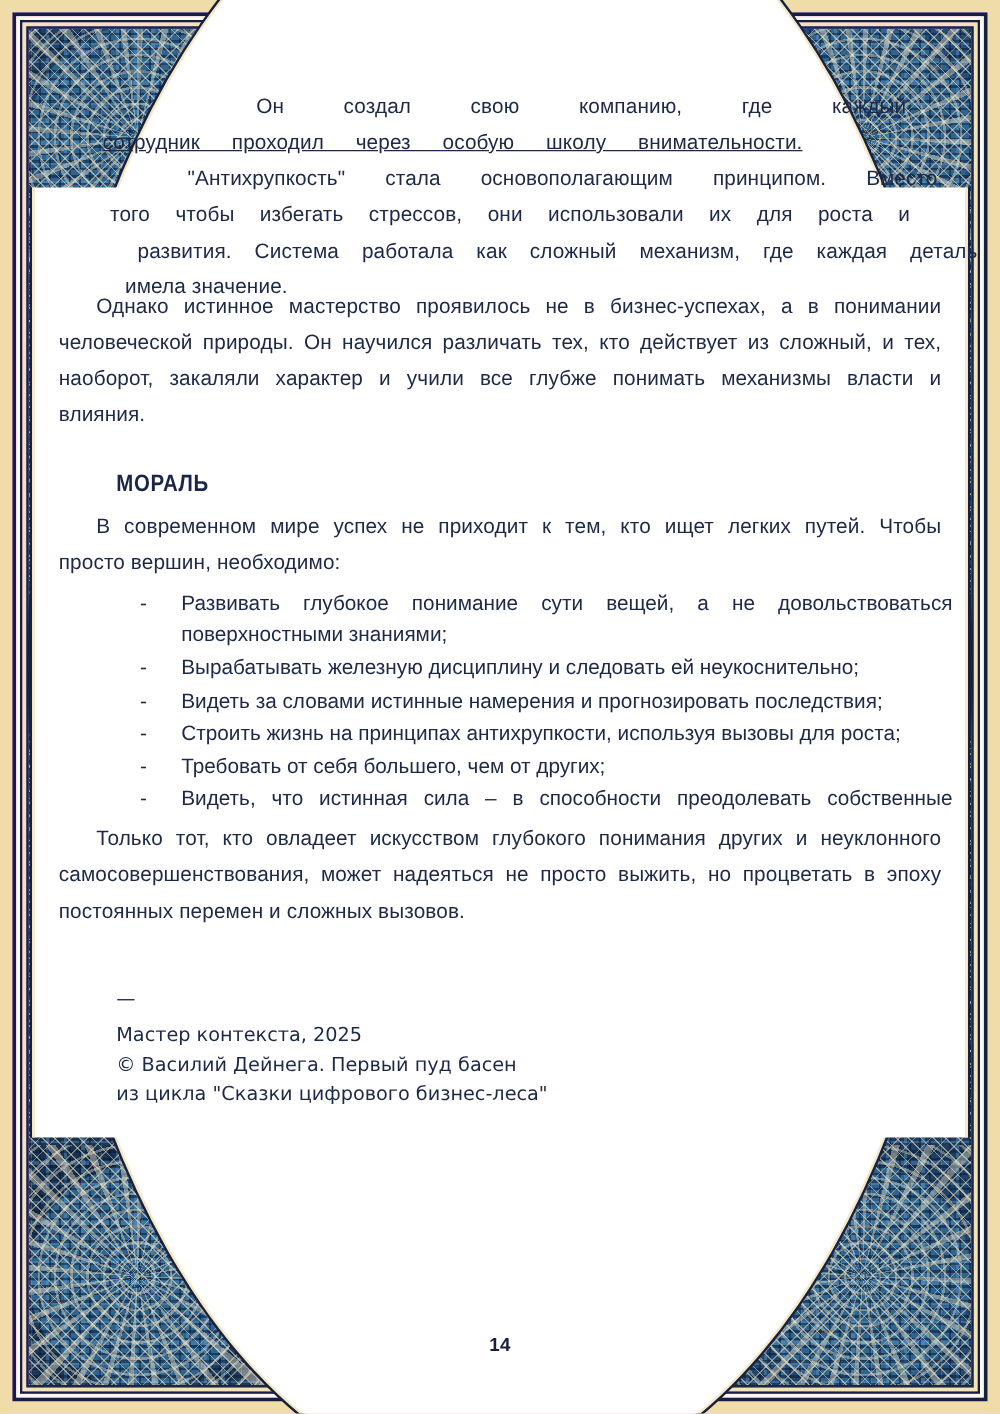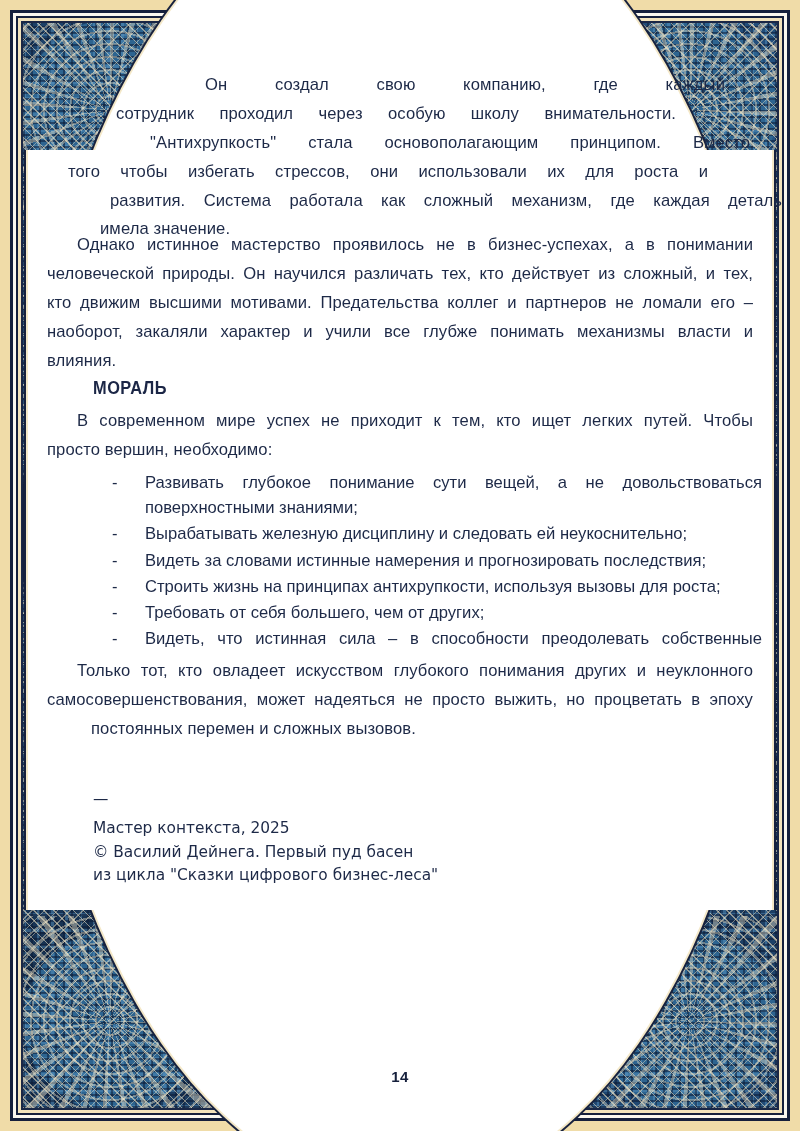--- a/index.html
+++ b/index.html
@@ -126,23 +126,23 @@
   .p1{position:absolute;left:0;top:72px;width:800px;}
   .p1 .ln{
     display:block;
     text-align:justify;
     text-align-last:justify;
     margin:0 auto 2px auto;
     white-space:nowrap;
   }
   .p1 .ln.last{text-align-last:left;}
   .p1 .l1{width:520px;margin-left:205px;}
-  .p1 .l2{width:560px;margin-left:116px;}
+  .p1 .l2{width:560px;margin-left:82px;text-decoration:underline;}
   .p1 .l3{width:600px;margin-left:150px;}
-  .p1 .l4{width:640px;margin-left:68px;}
+  .p1 .l4{width:640px;margin-left:88px;}
   .p1 .l5{width:672px;margin-left:110px;}
   .p1 .l6{width:672px;margin-left:100px;}
 
   .p2{position:absolute;left:47px;top:232px;width:706px;}
   .p2 .ln{display:block;text-align:justify;text-align-last:justify;white-space:nowrap;margin-bottom:2px;}
   .p2 .ln.last{text-align-last:left;}
 
   .moral-head{
     position:absolute;left:93px;top:377px;
     font-family:"Liberation Sans Narrow","Liberation Sans",sans-serif;
@@ -173,21 +173,21 @@
   .bullets li .dash{
     position:absolute;left:0;top:0;color:#1d2947;
   }
   .bullets li .j{
     display:block;text-align:justify;text-align-last:justify;white-space:nowrap;
   }
   .bullets li .j.last{text-align-last:left;}
 
   .p4{position:absolute;left:47px;top:658px;width:706px;}
   .p4 .ln{display:block;text-align:justify;text-align-last:justify;white-space:nowrap;margin-bottom:2px;}
-  .p4 .ln.last{text-align-last:left;margin-left:44px;}
+  .p4 .ln.last{text-align-last:left;}
 
   .colophon{
     position:absolute;left:93px;top:788px;
     font-size:15.4px;line-height:1.52;color:#1d2947;
     font-family:"DejaVu Sans","Liberation Sans",sans-serif;
   }
   .colophon .em-dash{display:block;margin-bottom:6px;letter-spacing:0;}
   .colophon .cline{display:block;}
 
   .page-num{
@@ -226,21 +226,20 @@
       <span class="ln l2">сотрудник проходил через особую школу внимательности.</span>
       <span class="ln l3">"Антихрупкость" стала основополагающим принципом. Вместо</span>
       <span class="ln l4">того чтобы избегать стрессов, они использовали их для роста и</span>
       <span class="ln l5">развития. Система работала как сложный механизм, где каждая деталь</span>
       <span class="ln l6 last">имела значение.</span>
     </div>
 
     <div class="p2 para">
       <span class="ln" style="text-indent:30px">Однако истинное мастерство проявилось не в бизнес-успехах, а в понимании</span>
       <span class="ln">человеческой природы. Он научился различать тех, кто действует из сложный, и тех,</span>
-      <span class="ln">кто движим высшими мотивами. Предательства коллег и партнеров не ломали его –</span>
       <span class="ln">наоборот, закаляли характер и учили все глубже понимать механизмы власти и</span>
       <span class="ln last">влияния.</span>
     </div>
 
     <h2 class="moral-head">МОРАЛЬ</h2>
 
     <div class="p3 para">
       <span class="ln" style="text-indent:30px">В современном мире успех не приходит к тем, кто ищет легких путей. Чтобы</span>
       <span class="ln last">просто вершин, необходимо:</span>
     </div>

